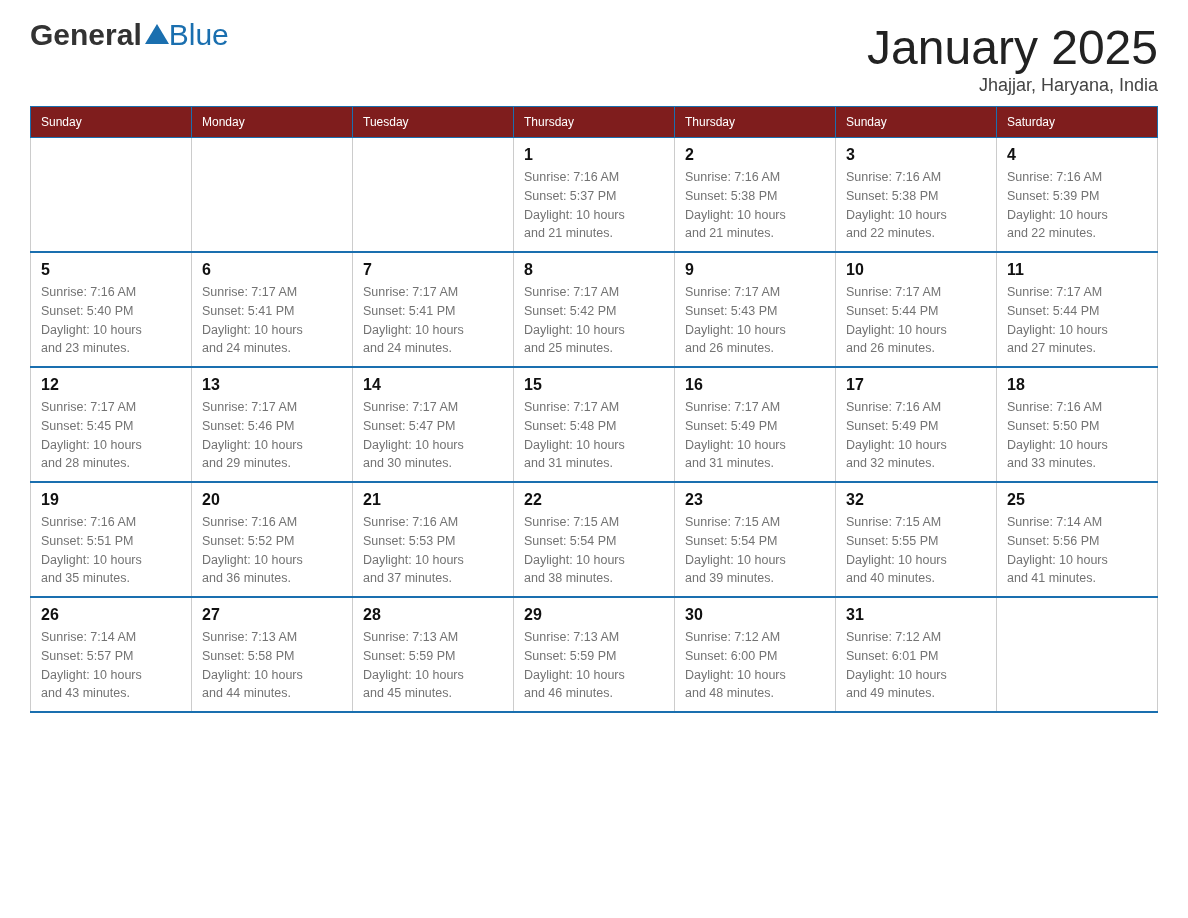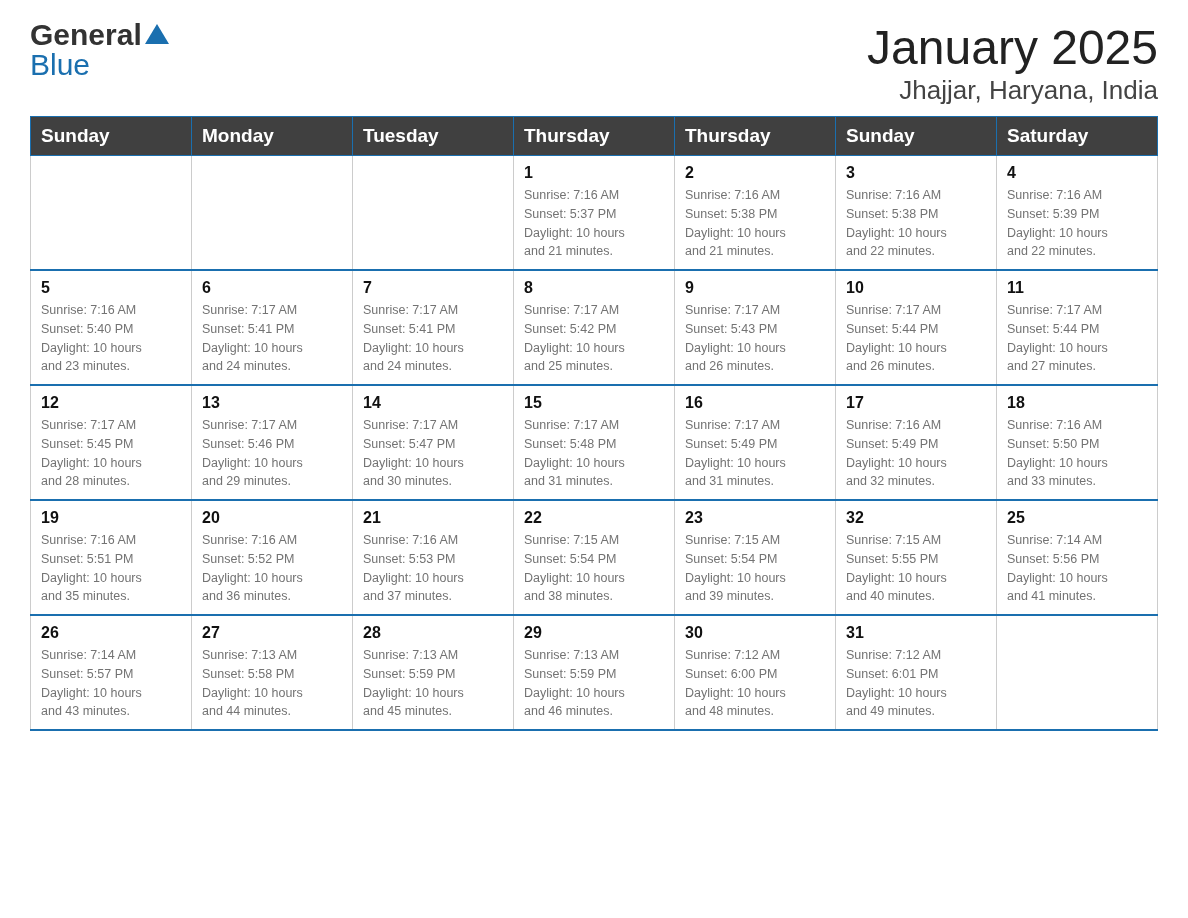--- a/index.html
+++ b/index.html
@@ -18,35 +18,35 @@
     }
     .title-block {
       text-align: right;
     }
     .title-block h1 {
       font-size: 48px;
       font-weight: normal;
       color: #222;
     }
     .title-block h2 {
-      font-size: 26px;
+      font-size: 18px;
       font-weight: normal;
       color: #444;
     }
     .calendar {
       width: 100%;
       border-collapse: collapse;
       margin-top: 5px;
     }
     .calendar thead th {
-      background-color: #404040;
+      background-color: #7f1d1d;
       color: #fff;
       padding: 8px 10px;
-      font-size: 19px;
-      font-weight: bold;
+      font-size: 12px;
+      font-weight: normal;
       text-align: left;
       border: 1px solid #1a6faf;
     }
     .calendar tbody td {
       width: calc(100% / 7);
       vertical-align: top;
       padding: 8px 10px;
       border: 1px solid #ccc;
       min-height: 100px;
       font-size: 13px;
@@ -64,21 +64,21 @@
     .day-info {
       font-size: 12.5px;
       line-height: 1.5;
       color: #737373;
     }
     .empty-cell {
       background: #fff;
     }
     .logo-wrapper {
       display: flex;
-      flex-direction: column;
+      flex-direction: row;
       align-items: flex-start;
     }
     .logo-line1 {
       display: flex;
       align-items: center;
       font-size: 30px;
       font-weight: bold;
       color: #333;
       line-height: 1;
     }

